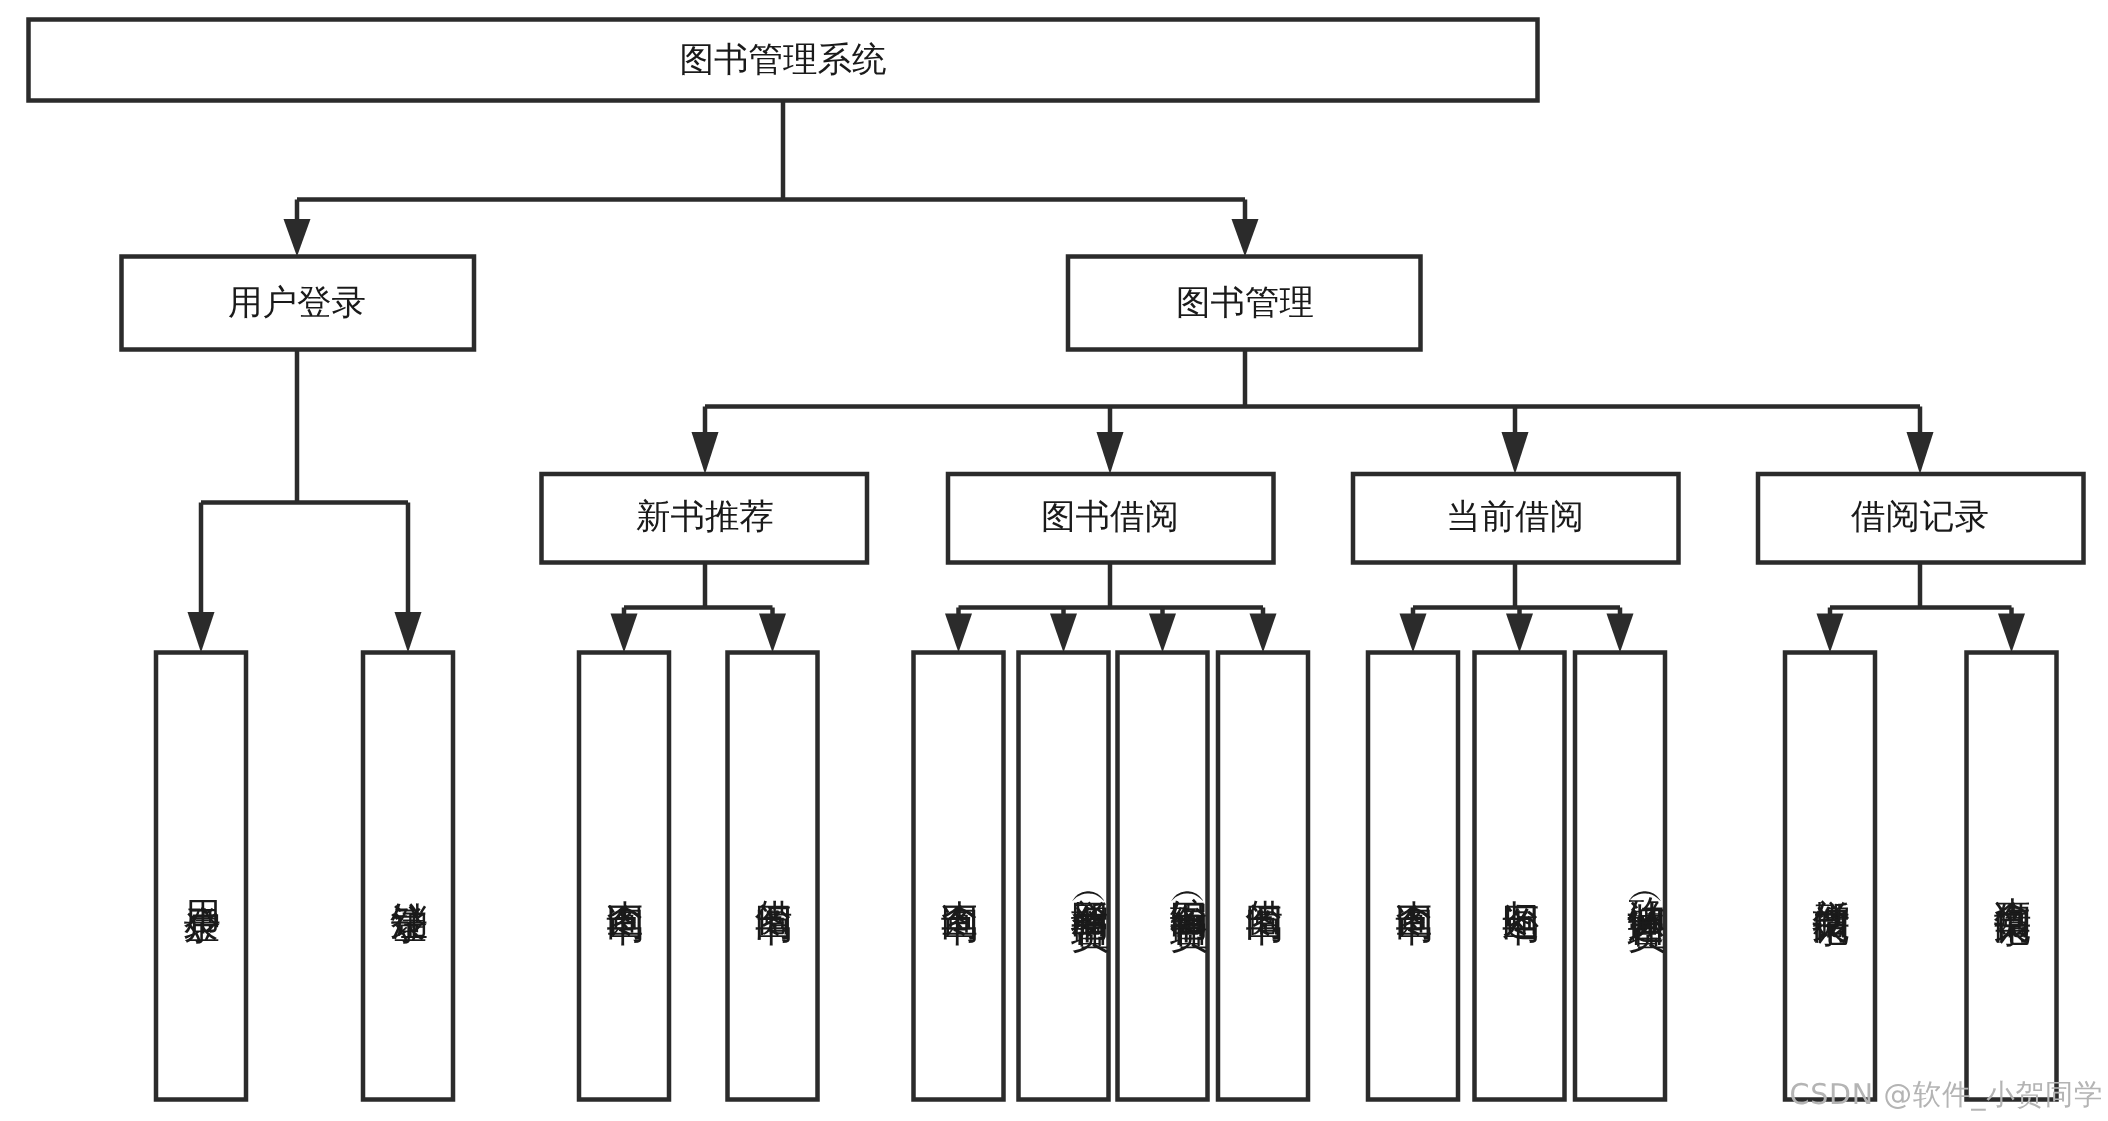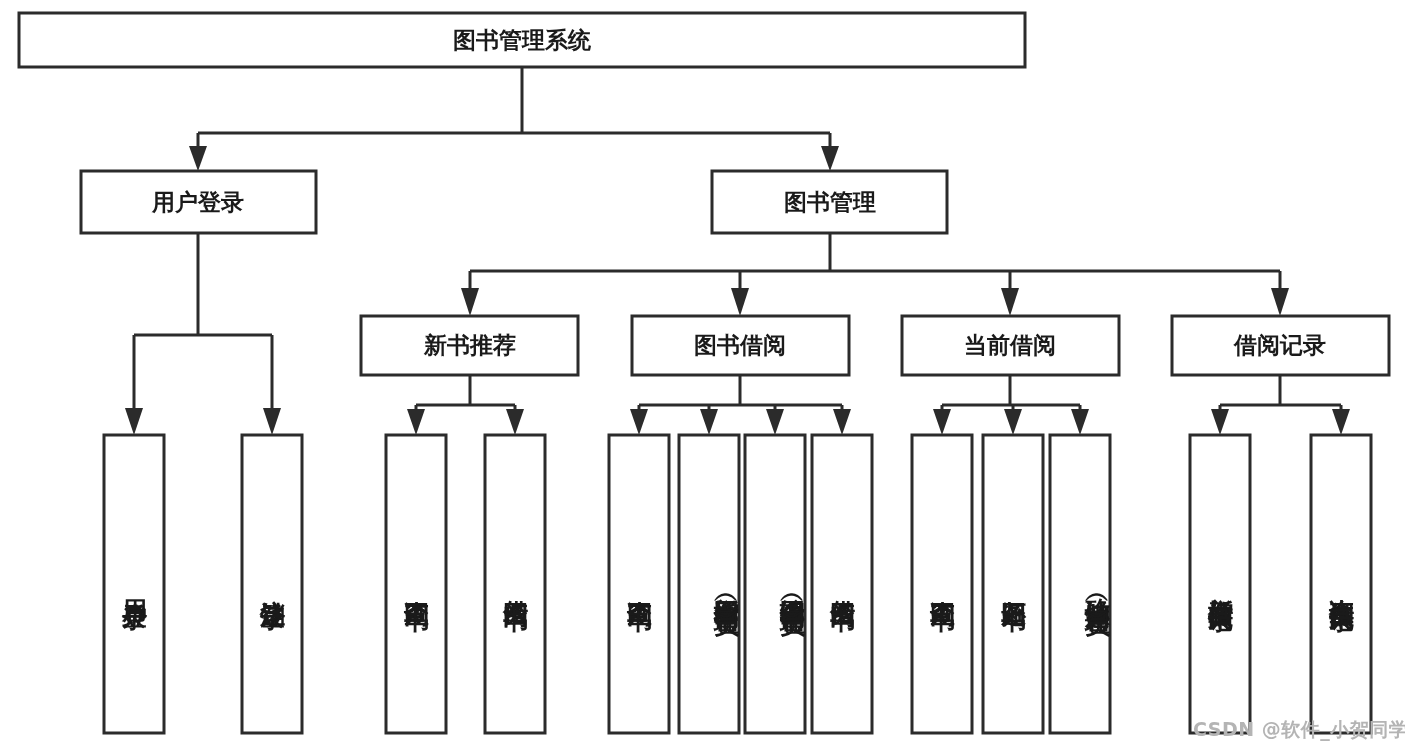--- a/index.html
+++ b/index.html
@@ -11,21 +11,20 @@
     width: 1405px;
     height: 747px;
     font-family: "DejaVu Sans", "Liberation Sans", sans-serif;
     overflow: hidden;
   }
   #diagram-root {
     position: relative;
     width: 1143px;
     height: 747px;
     background: #ffffff;
-    font-weight: bold;
   }
   svg#flow-svg {
     position: absolute;
     left: 0;
     top: 0;
     width: 1405px;
     height: 747px;
   }
   .node-box {
     fill: #ffffff;

